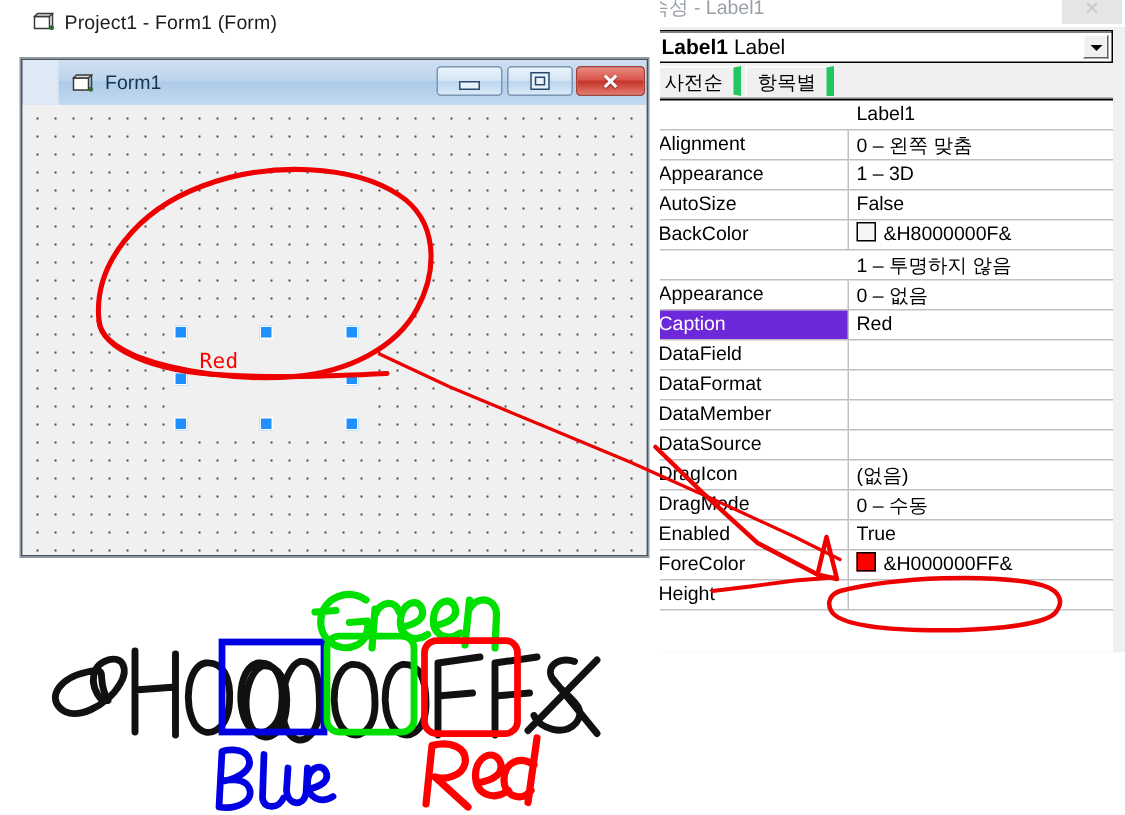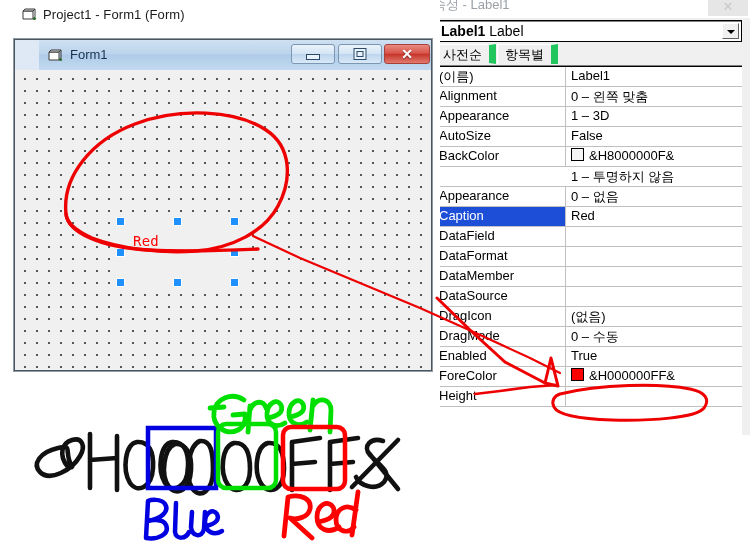--- a/index.html
+++ b/index.html
@@ -148,21 +148,21 @@
 
   #props-tabs{
     position:absolute;left:-5px;top:44px;width:307px;height:21px;
     border-bottom:1px solid #808080;
   }
   .ptab{
     position:absolute;top:0;height:20px;box-sizing:border-box;
     font-size:13px;color:#000;padding:1px 7px 0 7px;
     background:#f0f0f0;
     border-left:1px solid #ffffff;border-top:1px solid #ffffff;
-    border-right:7px solid #22c55e;
+    border-right:5px solid #22c55e;
   }
   #tab-alpha{left:0;font-weight:normal;background:#f0f0f0;border-bottom:1px solid #f0f0f0;z-index:2;}
   #tab-cat{left:62px;}
 
   
   #props-grid{
     position:absolute;left:-5px;top:66px;width:307px;height:369px;
     border-top:1px solid #000000;
     box-sizing:border-box;
     background:#ffffff;
@@ -176,21 +176,21 @@
     position:absolute;left:0;top:0;width:131px;height:19px;
     font-size:13px;color:#000;padding:1px 0 0 4px;box-sizing:border-box;
     border-right:1px solid #c0c0c0;
     white-space:nowrap;overflow:hidden;
   }
   .pval{
     position:absolute;left:132px;top:0;right:0;height:19px;
     font-size:13px;color:#000;padding:1px 0 0 4px;box-sizing:border-box;
     white-space:nowrap;overflow:hidden;
   }
-  .prow.selected .pname{background:#1d4ed8;color:#ffffff;}
+  .prow.selected .pname{background:#6d28d9;color:#ffffff;}
   .swatch{
     display:inline-block;width:11px;height:11px;
     border:1px solid #000000;vertical-align:-1px;margin-right:5px;
   }
 
   
   #ink{
     position:absolute;left:0;top:0;width:750px;height:543px;
     pointer-events:none;
   }
@@ -284,21 +284,20 @@
     <div id="props-combo-arrow"></div>
   </div>
 
   <div id="props-tabs">
     <div class="ptab" id="tab-alpha">사전순</div>
     <div class="ptab" id="tab-cat">항목별</div>
   </div>
 
   <div id="props-grid">
       <div class="prow">
-        <div class="pname">(이름)</div>
         <div class="pval"><span>Label1</span></div>
       </div>
       <div class="prow">
         <div class="pname">Alignment</div>
         <div class="pval"><span>0 – 왼쪽 맞춤</span></div>
       </div>
       <div class="prow">
         <div class="pname">Appearance</div>
         <div class="pval"><span>1 – 3D</span></div>
       </div>

